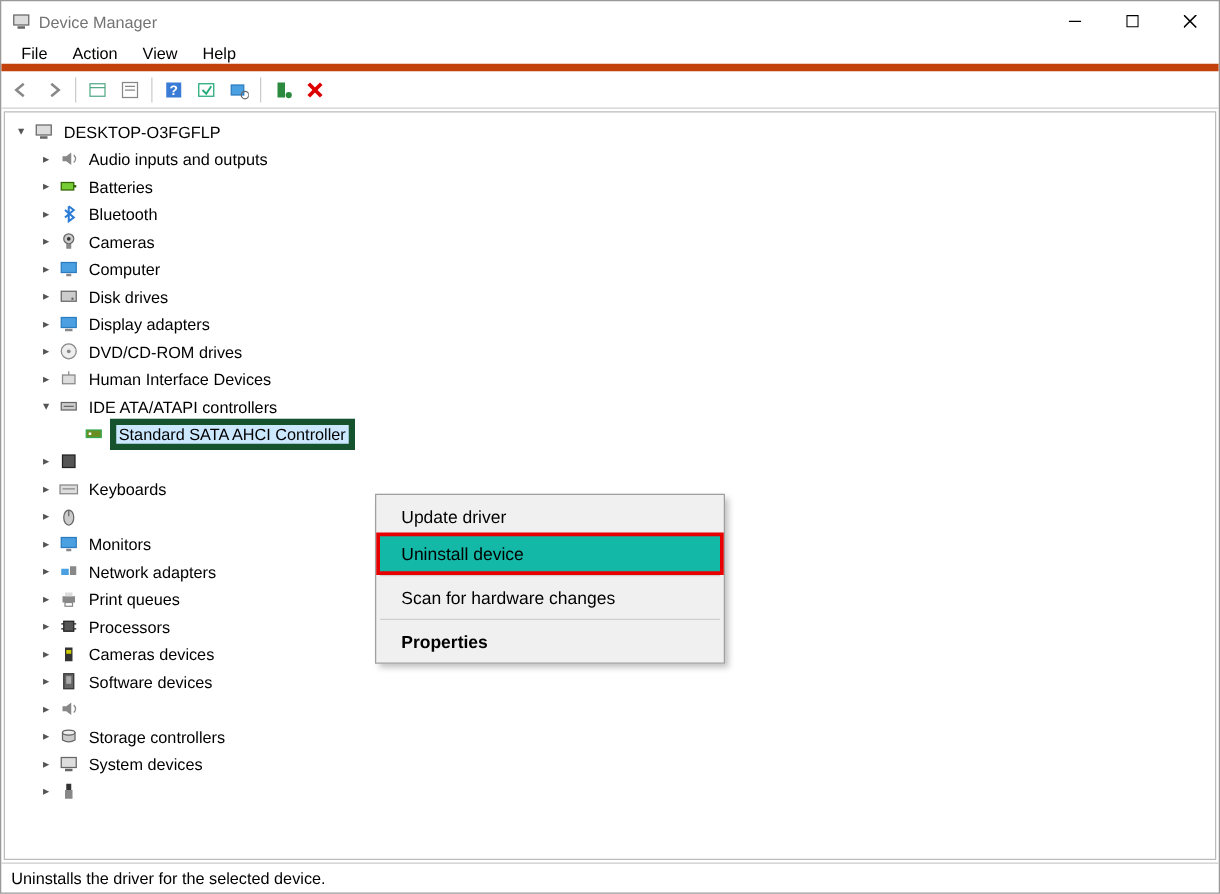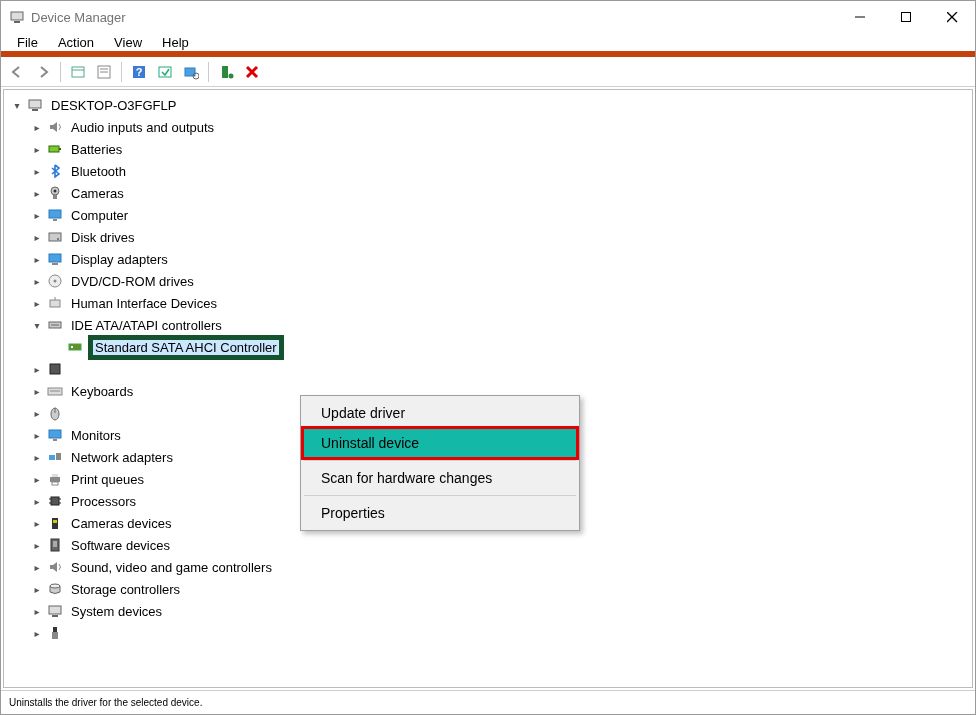--- a/index.html
+++ b/index.html
@@ -20,22 +20,22 @@
 .treeitem { display: flex; align-items: center; height: 22px; white-space: nowrap; }
 .treeitem.root { padding-left: 0; }
 .expander { width: 14px; height: 14px; display: inline-flex; align-items: center; justify-content: center; color: #555; font-size: 10px; cursor: default; margin-right: 2px; }
 .devicon { width: 18px; height: 16px; margin-right: 4px; display: inline-flex; align-items: center; justify-content: center; }
 .label { padding: 1px 3px; }
 .label.selected { background: #cce8ff; border: 5px solid #14532d; padding: 0 2px; }
 .contextmenu { position: absolute; top: 260px; left: 296px; width: 280px; background: #f0f0f0; border: 1px solid #a0a0a0; box-shadow: 3px 3px 5px rgba(0,0,0,0.25); padding: 2px; margin-top: 45px; }
 .ctxitem { padding: 7px 18px; font-size: 14px; cursor: default; }
 .ctxitem.highlighted { background: #14b8a6; outline: 3px solid #e60000; outline-offset: -1px; }
 .ctxsep { height: 1px; background: #d0d0d0; margin: 2px 1px; }
-.ctxitem.bold { font-weight: normal; }
-.statusbar { height: 24px; border-top: 1px solid #ccc; padding: 2px 8px; font-size: 10px; display: flex; align-items: center; }
+.ctxitem.bold { font-weight: bold; }
+.statusbar { height: 24px; border-top: 1px solid #ccc; padding: 2px 8px; font-size: 13px; display: flex; align-items: center; }
 svg { display: block; }
 </style>
 </head>
 <body>
 
 <div class="titlebar">
   <span class="appicon">
     <svg width="16" height="16">
         <rect x="2" y="3" width="12" height="8" fill="#ddd" stroke="#666"></rect>
         <rect x="5" y="12" width="6" height="2" fill="#666"></rect>
@@ -386,21 +386,20 @@
           </li>
           <li>
             <div class="treeitem">
     <span class="expander">▸</span>
     <span class="devicon">
                 <svg width="16" height="16">
                   <path d="M3 6 L6 6 L10 3 L10 13 L6 10 L3 10 Z" fill="#888"></path>
                   <path d="M12 5 Q15 8 12 11" fill="none" stroke="#888"></path>
                 </svg>
               </span>
-    <span class="label">Sound, video and game controllers</span>
             </div>
           </li>
           <li>
             <div class="treeitem">
     <span class="expander">▸</span>
     <span class="devicon">
                 <svg width="16" height="16">
                   <path d="M3 5 Q8 2 13 5 L13 11 Q8 14 3 11 Z" fill="#ccc" stroke="#666"></path>
                   <ellipse cx="8" cy="5" rx="5" ry="2" fill="#eee" stroke="#666"></ellipse>
                 </svg>

